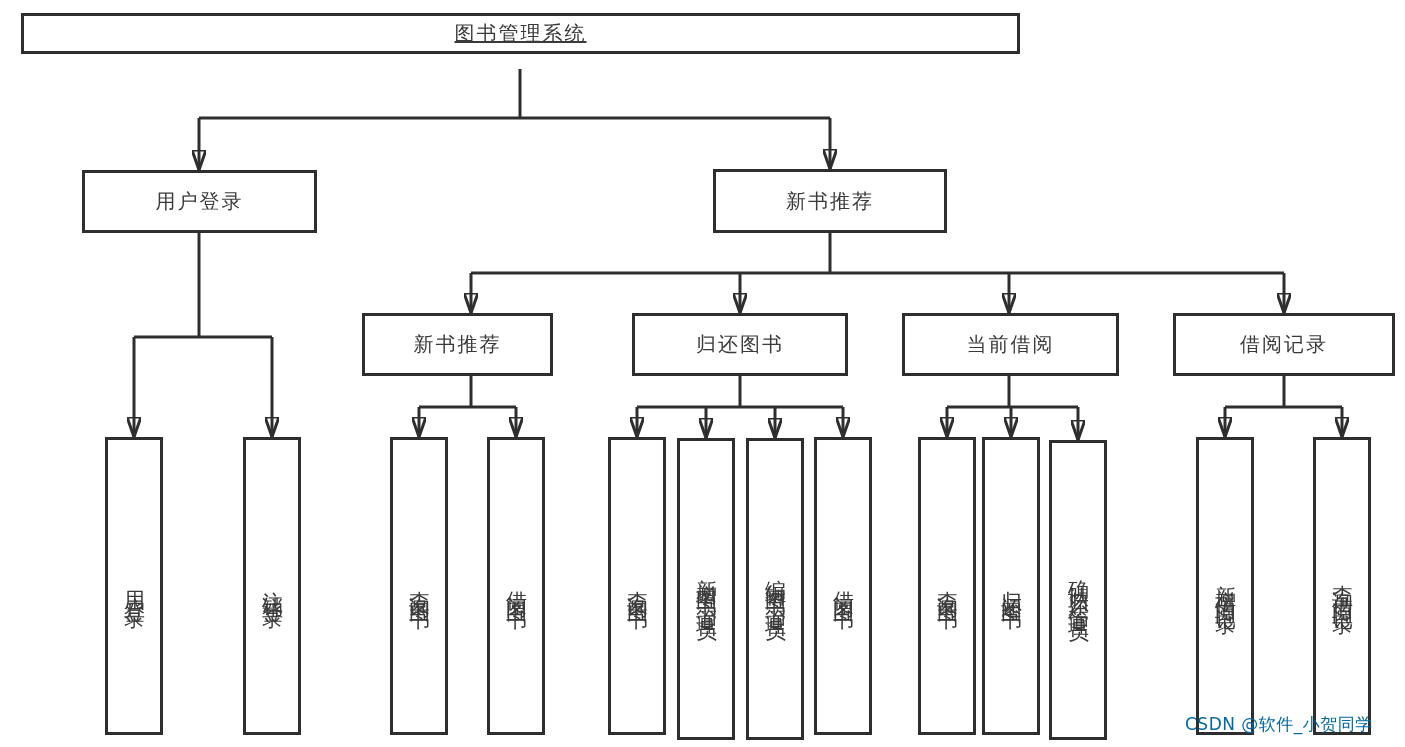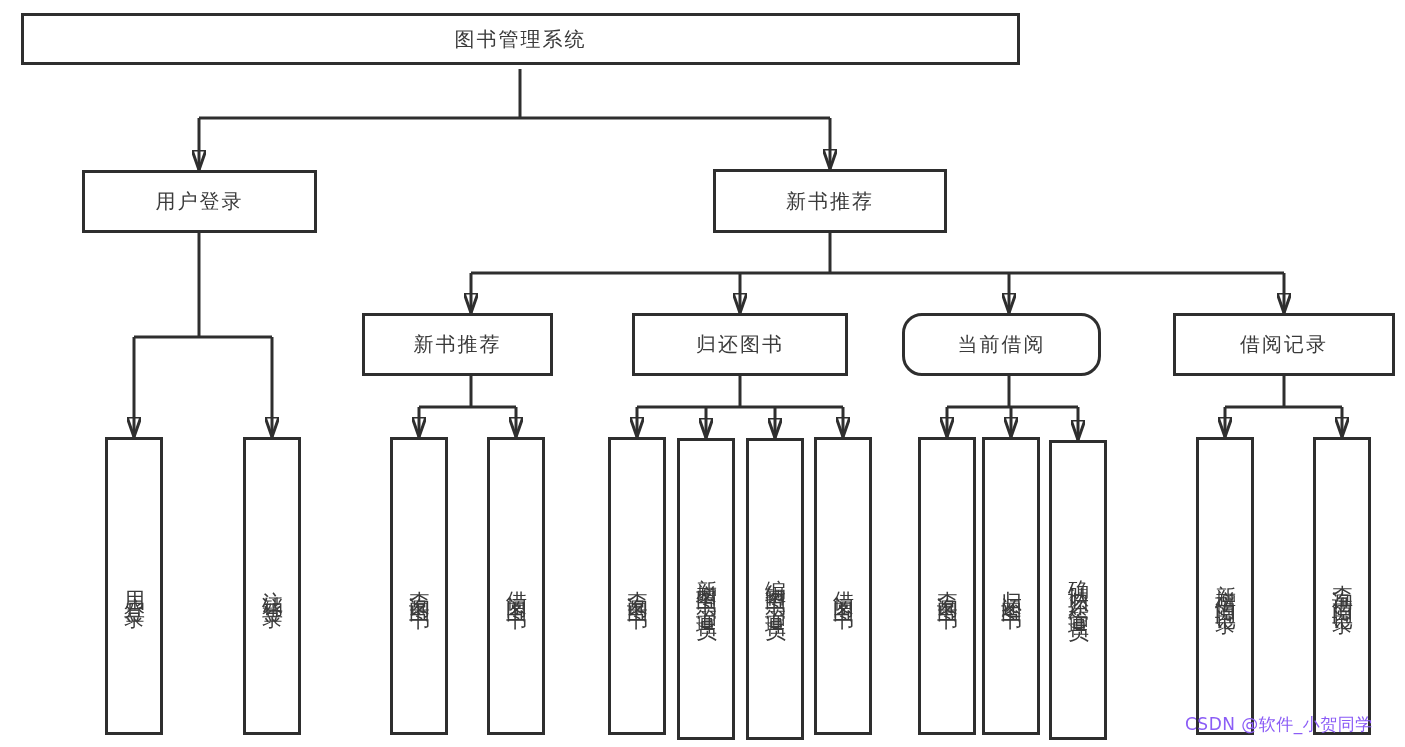--- a/index.html
+++ b/index.html
@@ -46,21 +46,21 @@
     font-size: 21px;
     letter-spacing: 6px;
     line-height: 1;
     white-space: nowrap;
   }
   .watermark {
     position: absolute;
     left: 1185px;
     top: 713px;
     font-size: 17px;
-    color: #8b5cf6;
+    color: #0369a1;
     letter-spacing: 0.5px;
     white-space: nowrap;
     z-index: 3;
   }
   .wires path, .wires line { stroke: #2e2e2e; stroke-width: 3; fill: none; }
 </style>
 </head>
 <body>
 
 <div class="canvas">
@@ -106,28 +106,28 @@
     <line x1="947" y1="407" x2="947" y2="437" marker-end="url(#arw)"></line>
     <line x1="1011" y1="407" x2="1011" y2="437" marker-end="url(#arw)"></line>
     <line x1="1078" y1="407" x2="1078" y2="440" marker-end="url(#arw)"></line>
 
     <path d="M1284,376 V407"></path>
     <path d="M1225,407 H1342"></path>
     <line x1="1225" y1="407" x2="1225" y2="437" marker-end="url(#arw)"></line>
     <line x1="1342" y1="407" x2="1342" y2="437" marker-end="url(#arw)"></line>
   </svg>
 
-  <div class="box" style="left:21px; top:13px; width:999px; height:52px;">图书管理系统</div>
+  <div class="box" style="left:21px; top:13px; width:999px; height:41px;text-decoration:underline;">图书管理系统</div>
 
   <div class="box" style="left:82px; top:170px; width:235px; height:63px;">用户登录</div>
   <div class="box" style="left:713px; top:169px; width:234px; height:64px;">新书推荐</div>
 
   <div class="box" style="left:362px; top:313px; width:191px; height:63px;">新书推荐</div>
   <div class="box" style="left:632px; top:313px; width:216px; height:63px;">归还图书</div>
-  <div class="box" style="left:902px; top:313px; width:199px; height:63px;border-radius:20px;">当前借阅</div>
+  <div class="box" style="left:902px; top:313px; width:217px; height:63px;">当前借阅</div>
   <div class="box" style="left:1173px; top:313px; width:222px; height:63px;">借阅记录</div>
 
   <div class="vbox" style="left:105px; top:437px; width:58px; height:298px;">
     <span>用户登录</span>
   </div>
   <div class="vbox" style="left:243px; top:437px; width:58px; height:298px;">
     <span>注销登录</span>
   </div>
 
   <div class="vbox" style="left:390px; top:437px; width:58px; height:298px;">

